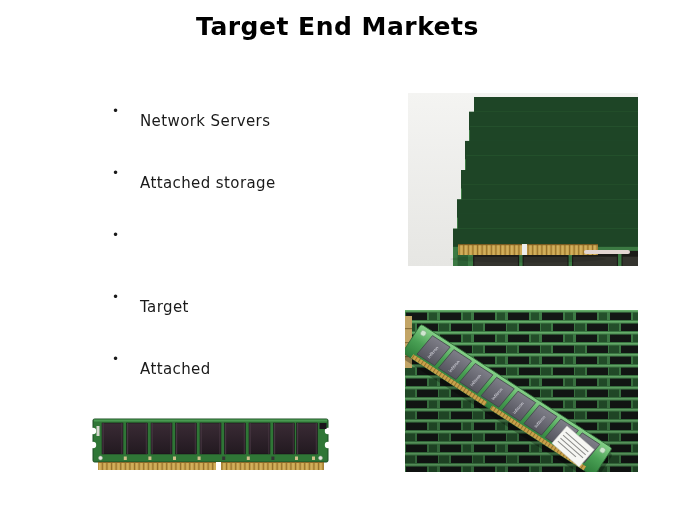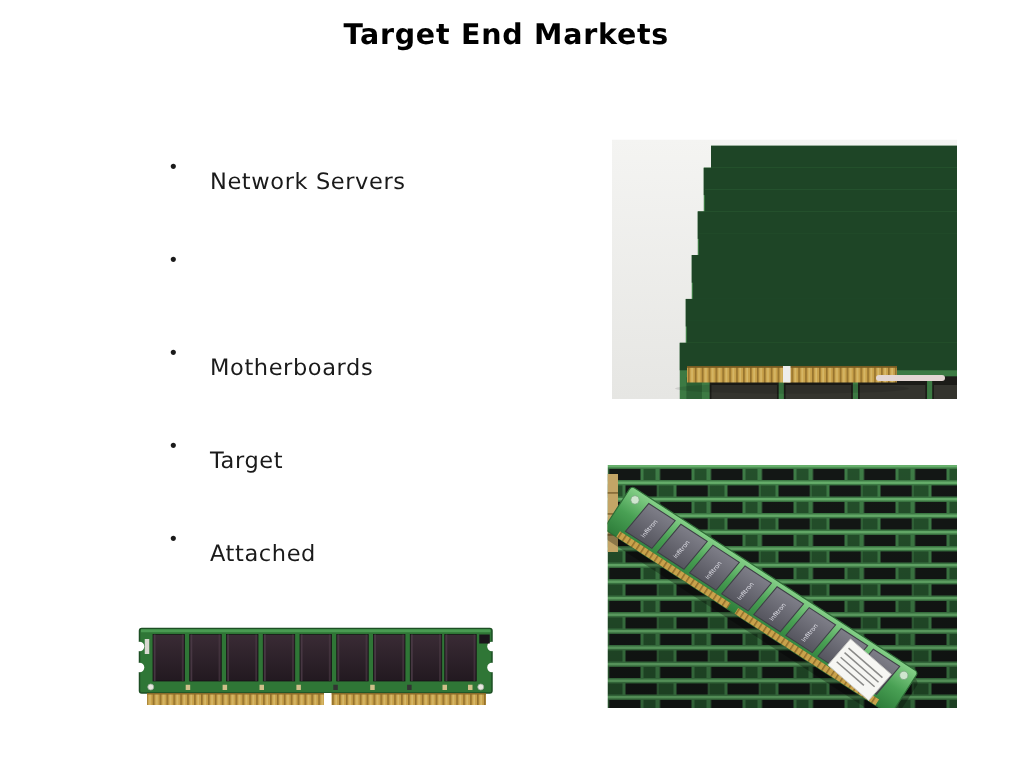--- a/index.html
+++ b/index.html
@@ -7,21 +7,21 @@
     width: 675px; height: 506px;
     background: #ffffff;
     position: relative;
     overflow: hidden;
     font-family: "DejaVu Sans", sans-serif;
   }
   .title {
     position: absolute;
     top: 12px; left: 0; width: 675px;
     text-align: center;
-    font-size: 19px;
+    font-size: 25px;
     font-weight: bold;
     letter-spacing: 0.5px;
     color: #000000;
   }
   ul.bullets {
     position: absolute;
     left: 112px; top: 100px;
     margin: 0; padding: 0;
     list-style: none;
   }
@@ -54,24 +54,24 @@
 
 <div class="title">Target End Markets</div>
 
 <ul class="bullets">
   <li>
     <span class="dot">•</span>
     <span class="label">Network Servers</span>
   </li>
   <li>
     <span class="dot">•</span>
-  </li>
-  <li>
-    <span class="dot">•</span>
-    <span class="label">Motherboards</span>
+    <span class="label">Attached storage</span>
+  </li>
+  <li>
+    <span class="dot">•</span>
   </li>
   <li>
     <span class="dot">•</span>
     <span class="label">Target</span>
   </li>
   <li>
     <span class="dot">•</span>
     <span class="label">Attached</span>
   </li>
 </ul>

